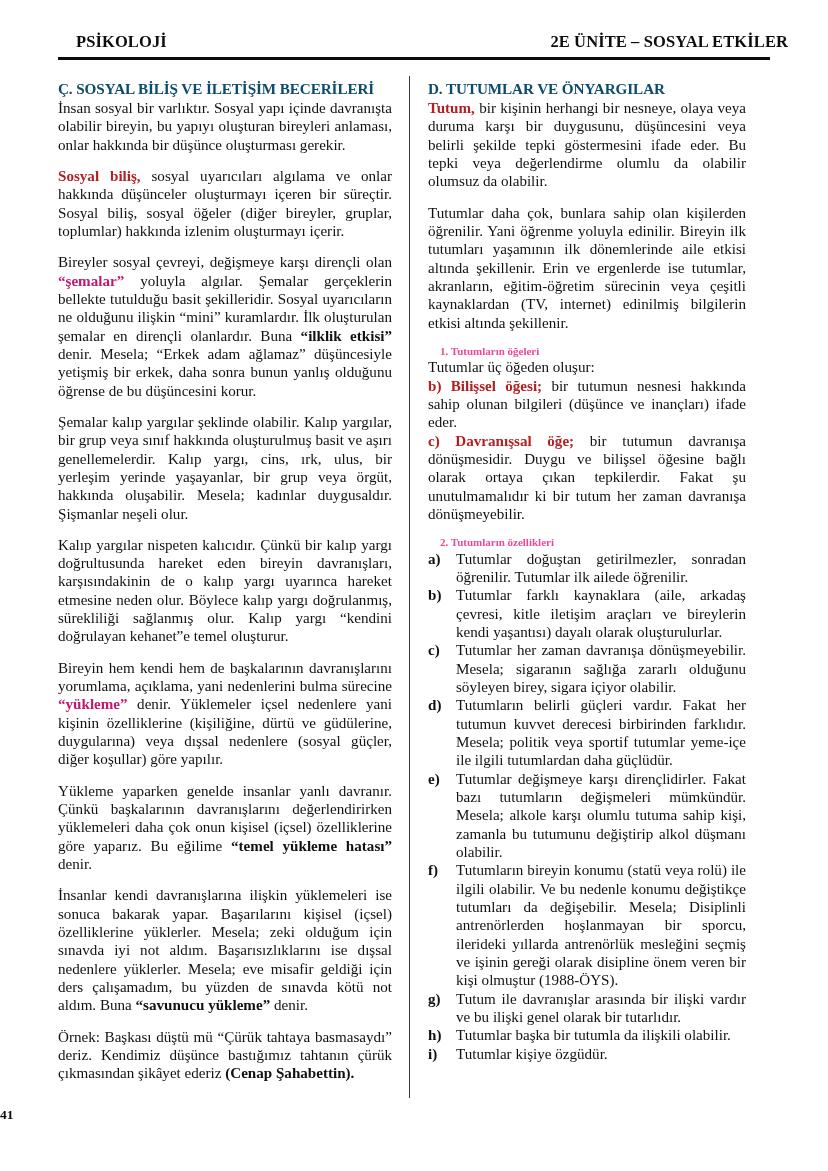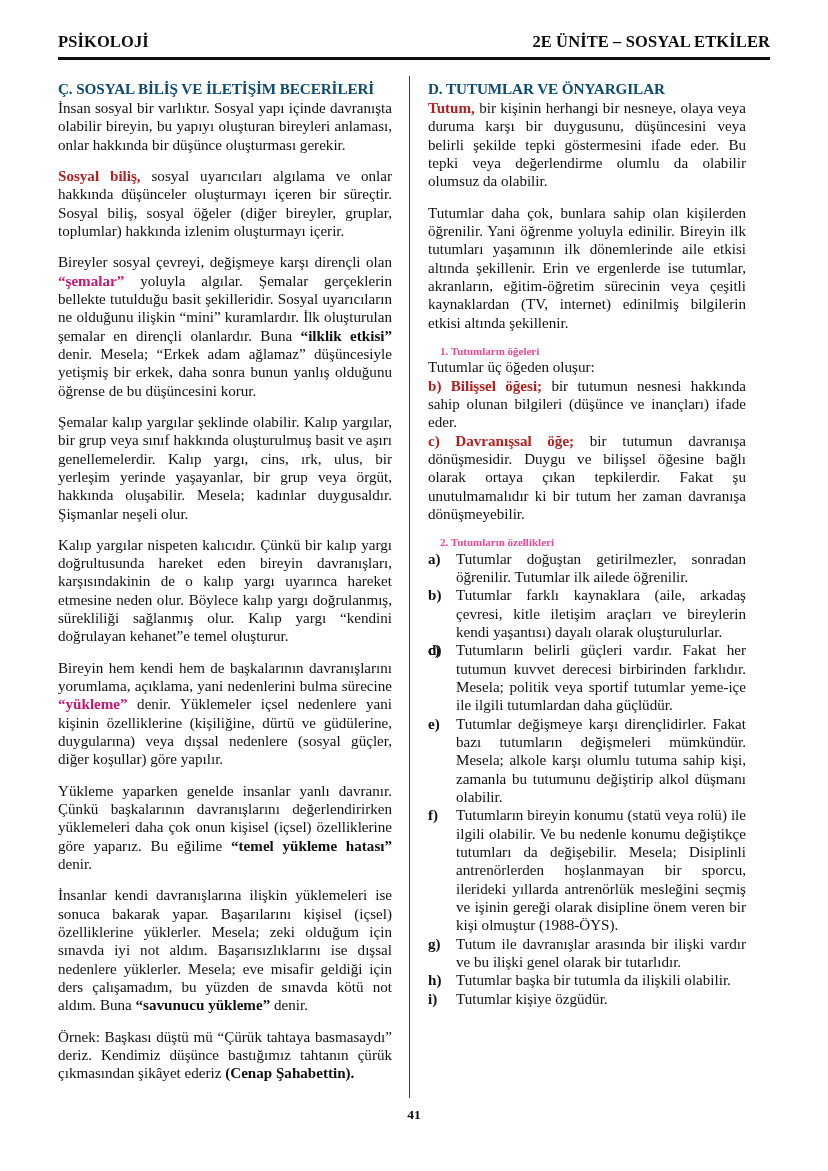--- a/index.html
+++ b/index.html
@@ -16,21 +16,21 @@
     width: 828px;
     height: 1171px;
     background: #ffffff;
     overflow: hidden;
     box-sizing: border-box;
   }
 
   
   #header {
     position: absolute;
-    left: 58px;
+    left: 76px;
     top: 32px;
     width: 712px;
     display: flex;
     justify-content: space-between;
     align-items: flex-end;
   }
   .hdr-text {
     font-family: "Liberation Serif", "DejaVu Serif", serif;
     font-weight: bold;
     font-size: 16.5px;
@@ -135,21 +135,20 @@
     text-align: justify;
     margin: 0;
   }
 
   
   #page-number {
     position: absolute;
     left: 0;
     top: 1107px;
     width: 828px;
-    text-align: center;
     font-size: 13.5px;
     font-weight: bold;
     color: #0d0d0d;
   }
 </style>
 </head>
 <body>
 
 <div id="page">
 
@@ -200,21 +199,21 @@
 
       <p class="def-line"><span class="darkred-b">b) Bilişsel öğesi;</span><span> bir tutumun nesnesi hakkında sahip olunan bilgileri (düşünce ve inançları) ifade eder.</span></p>
 
       <p class="def-line" style="margin-bottom:13px;"><span class="darkred-b">c)   Davranışsal   öğe;</span><span>  bir  tutumun  davranışa dönüşmesidir. Duygu ve bilişsel öğesine bağlı olarak ortaya çıkan tepkilerdir. Fakat şu unutulmamalıdır ki bir tutum her zaman davranışa dönüşmeyebilir.</span></p>
 
       <div class="subhead">2. Tutumların özellikleri</div>
 
       <ol class="lettered">
         <li><span class="mk">a)</span><span>Tutumlar doğuştan getirilmezler, sonradan öğrenilir. Tutumlar ilk ailede öğrenilir.</span></li>
         <li><span class="mk">b)</span><span>Tutumlar farklı kaynaklara (aile, arkadaş çevresi, kitle iletişim araçları ve bireylerin kendi yaşantısı) dayalı olarak oluşturulurlar.</span></li>
-        <li><span class="mk">c)</span></li>
+        <li><span class="mk">c)</span><span>Tutumlar her zaman davranışa dönüşmeyebilir. Mesela; sigaranın sağlığa zararlı olduğunu söyleyen birey, sigara içiyor olabilir.</span></li>
         <li><span class="mk">d)</span><span>Tutumların belirli güçleri vardır. Fakat her tutumun kuvvet derecesi birbirinden farklıdır. Mesela; politik veya sportif tutumlar yeme-içe ile ilgili tutumlardan daha güçlüdür.</span></li>
         <li><span class="mk">e)</span><span>Tutumlar değişmeye karşı dirençlidirler. Fakat bazı tutumların değişmeleri mümkündür. Mesela; alkole karşı olumlu tutuma sahip kişi, zamanla bu tutumunu değiştirip alkol düşmanı olabilir.</span></li>
         <li><span class="mk">f)</span><span>Tutumların bireyin konumu  (statü veya rolü) ile ilgili olabilir. Ve bu nedenle konumu değiştikçe tutumları da değişebilir. Mesela; Disiplinli antrenörlerden hoşlanmayan bir sporcu, ilerideki yıllarda antrenörlük mesleğini seçmiş ve işinin gereği olarak disipline önem veren bir kişi olmuştur (1988-ÖYS).</span></li>
         <li><span class="mk">g)</span><span>Tutum ile davranışlar arasında bir ilişki vardır ve bu ilişki genel olarak bir tutarlıdır.</span></li>
         <li style="text-align:left;"><span class="mk">h)</span><span>Tutumlar başka bir tutumla da ilişkili olabilir.</span></li>
         <li style="text-align:left;"><span class="mk">i)</span><span>Tutumlar kişiye özgüdür.</span></li>
       </ol>
 
     </div>
   </div>

